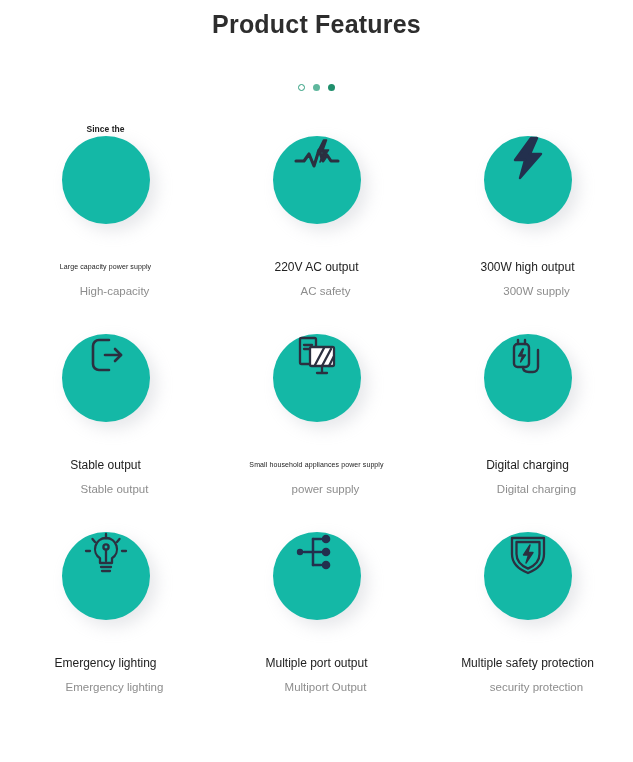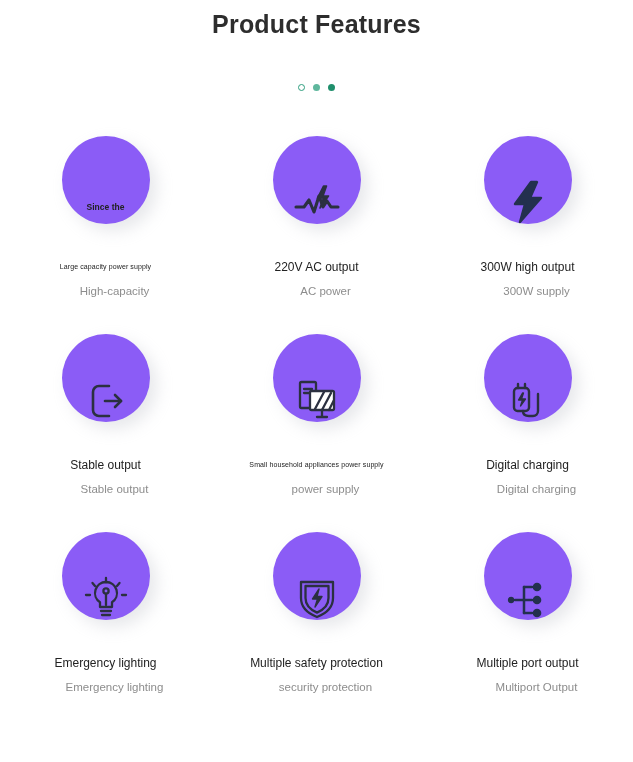--- a/index.html
+++ b/index.html
@@ -73,25 +73,25 @@
     display: flex;
     flex-direction: column;
     align-items: center;
     box-sizing: border-box;
   }
 
   .icon-circle {
     width: 88px;
     height: 88px;
     border-radius: 50%;
-    background: #8b5cf6;
+    background: #14b8a6;
     box-shadow: 7px 7px 16px rgba(174, 180, 190, 0.30),
                 -3px -3px 12px rgba(255, 255, 255, 0.9);
     display: flex;
-    align-items: flex-end;
+    align-items: flex-start;
     justify-content: center;
     position: relative;
     margin-bottom: 0;
   }
 
   .icon-circle svg {
     display: block;
   }
 
   .icon-alt-text {
@@ -152,21 +152,21 @@
     </div>
 
     <div class="feature">
       <div class="icon-circle">
         <svg width="48" height="42" viewBox="0 0 48 42" fill="none" stroke="#2b3040" stroke-width="3.1" stroke-linecap="round" stroke-linejoin="round">
           <path d="M3 25 L11 25 L16 18 L21 30 L26 14 L30 25 L34 19 L38 25 L45 25"></path>
           <path d="M30.5 4 L24.5 16 L30.5 16 L27 26 L35.5 14 L30 14 L33.5 4 Z" fill="#2b3040" stroke-width="1.6"></path>
         </svg>
       </div>
       <div class="feature-title">220V AC output</div>
-      <div class="feature-sub">AC power</div>
+      <div class="feature-sub">AC safety</div>
     </div>
 
     <div class="feature">
       <div class="icon-circle">
         <svg width="34" height="44" viewBox="0 0 34 44" fill="none">
           <path d="M20 2 L4 24 L14 24 L9 42 L30 18 L19 18 L26 2 Z" fill="#23304e" stroke="#23304e" stroke-width="2.4" stroke-linejoin="round"></path>
         </svg>
       </div>
       <div class="feature-title">300W high output</div>
       <div class="feature-sub">300W supply</div>
@@ -230,42 +230,42 @@
           <path d="M17 35 H27"></path>
           <path d="M18 39 H26"></path>
         </svg>
       </div>
       <div class="feature-title">Emergency lighting</div>
       <div class="feature-sub">Emergency lighting</div>
     </div>
 
     <div class="feature">
       <div class="icon-circle">
-        <svg width="42" height="44" viewBox="0 0 42 44" fill="none" stroke="#2b3040" stroke-width="2.3" stroke-linecap="round" stroke-linejoin="round">
-          <path d="M5 6 H37 V22 C37 31 30 37.5 21 41 C12 37.5 5 31 5 22 Z"></path>
-          <path d="M9.5 10 H32.5 V22 C32.5 29 27 34 21 36.6 C15 34 9.5 29 9.5 22 Z"></path>
-          <path d="M23 13 L16.5 23 H21.5 L19 31 L26 20.5 H21 L23 13 Z" fill="#2b3040" stroke-width="1.4"></path>
-        </svg>
-      </div>
-      <div class="feature-title">Multiple safety protection</div>
-      <div class="feature-sub">security protection</div>
-    </div>
-
-    <div class="feature">
-      <div class="icon-circle">
         <svg width="46" height="40" viewBox="0 0 46 40" fill="none" stroke="#23304e" stroke-width="2.5" stroke-linecap="round" stroke-linejoin="round">
           <circle cx="6" cy="20" r="3.2" fill="#23304e" stroke="none"></circle>
           <path d="M10 20 H19"></path>
           <path d="M19 7 V33"></path>
           <path d="M19 7 H27"></path>
           <path d="M19 20 H27"></path>
           <path d="M19 33 H27"></path>
           <circle cx="32" cy="7" r="4.3" fill="#23304e" stroke="none"></circle>
           <circle cx="32" cy="20" r="4.3" fill="#23304e" stroke="none"></circle>
           <circle cx="32" cy="33" r="4.3" fill="#23304e" stroke="none"></circle>
         </svg>
       </div>
       <div class="feature-title">Multiple port output</div>
       <div class="feature-sub">Multiport Output</div>
     </div>
 
+    <div class="feature">
+      <div class="icon-circle">
+        <svg width="42" height="44" viewBox="0 0 42 44" fill="none" stroke="#2b3040" stroke-width="2.3" stroke-linecap="round" stroke-linejoin="round">
+          <path d="M5 6 H37 V22 C37 31 30 37.5 21 41 C12 37.5 5 31 5 22 Z"></path>
+          <path d="M9.5 10 H32.5 V22 C32.5 29 27 34 21 36.6 C15 34 9.5 29 9.5 22 Z"></path>
+          <path d="M23 13 L16.5 23 H21.5 L19 31 L26 20.5 H21 L23 13 Z" fill="#2b3040" stroke-width="1.4"></path>
+        </svg>
+      </div>
+      <div class="feature-title">Multiple safety protection</div>
+      <div class="feature-sub">security protection</div>
+    </div>
+
   </div>
 </div>
 
 </body></html>

